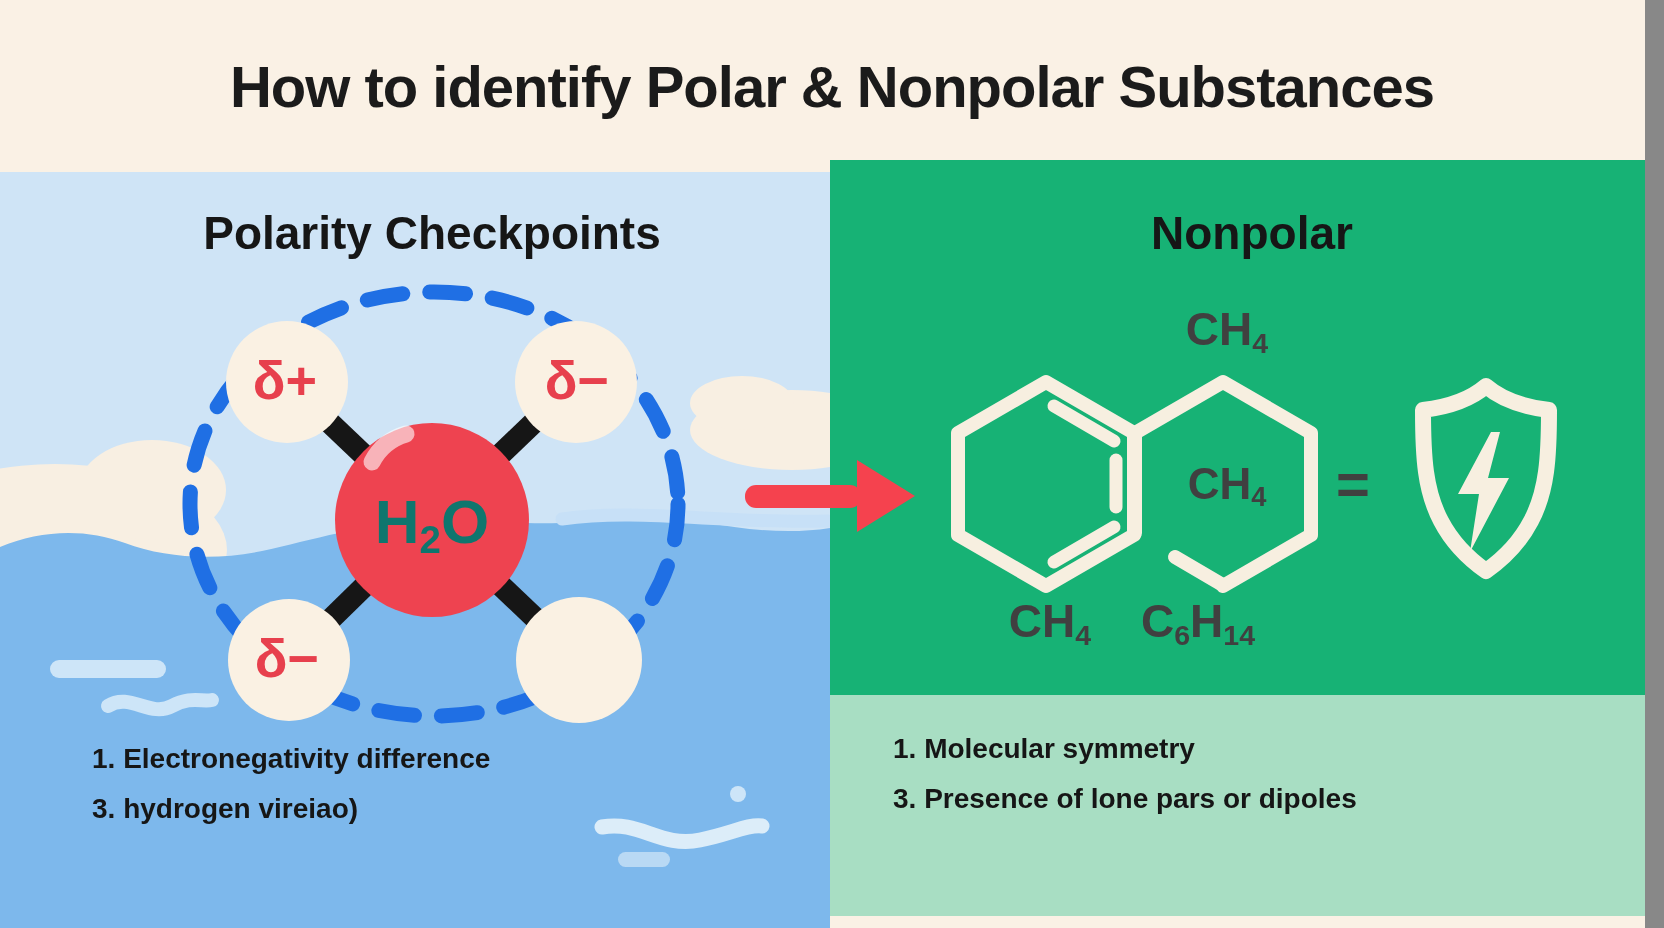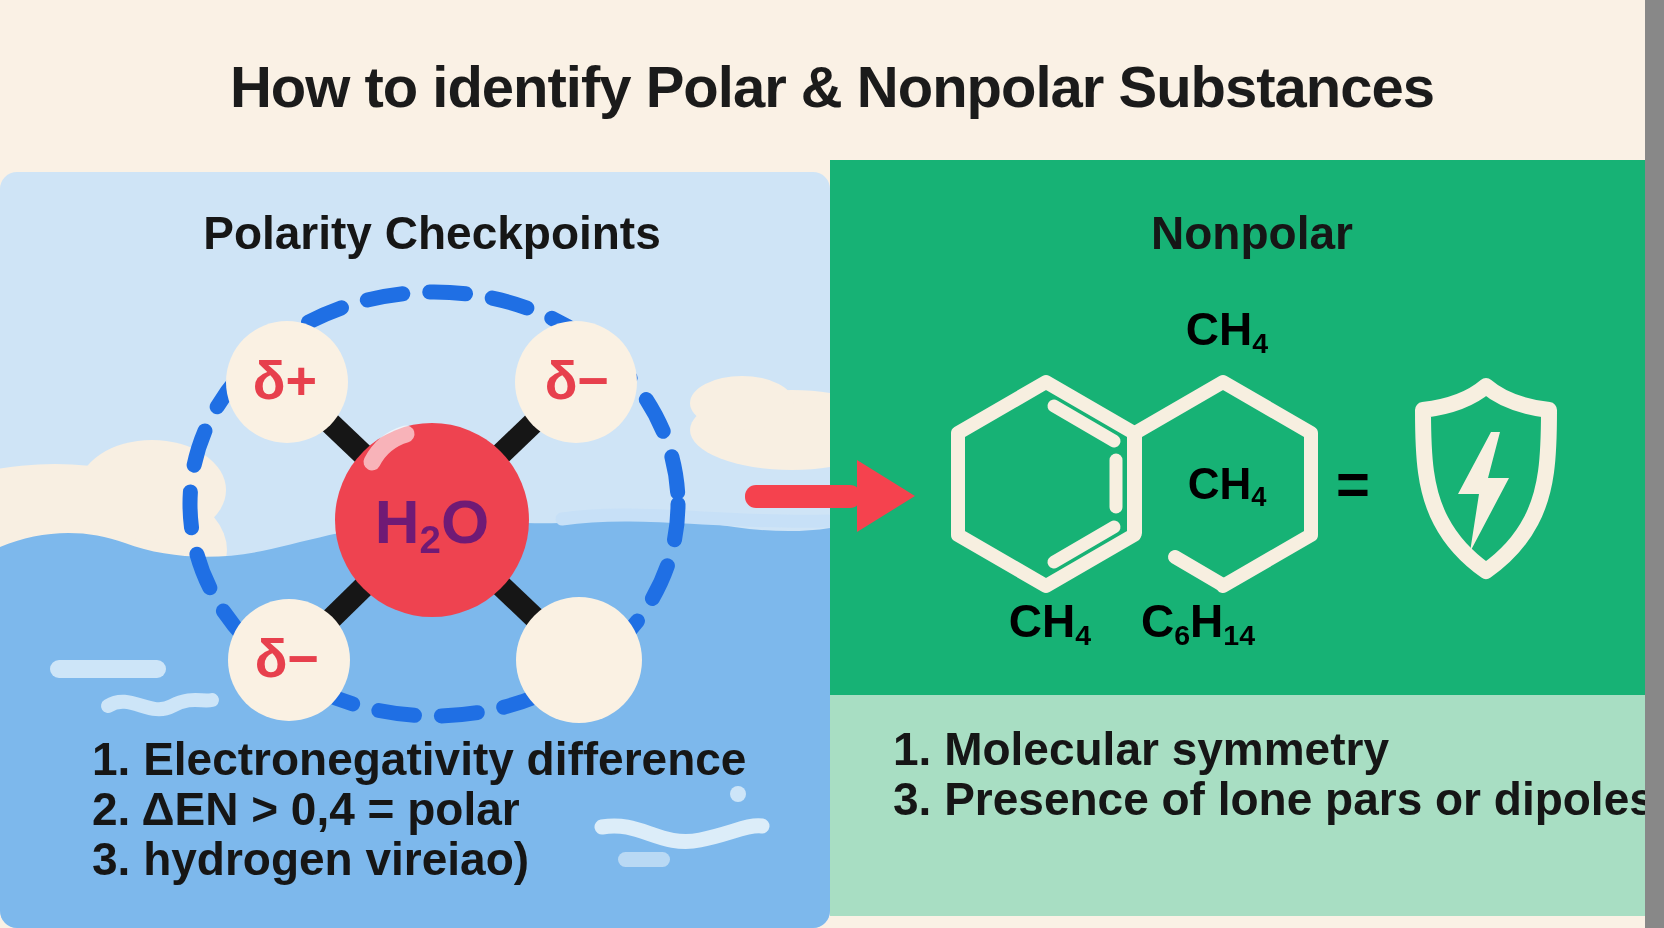--- a/index.html
+++ b/index.html
@@ -4,34 +4,34 @@
 <style>
   html,body{margin:0;padding:0;background:#888;}
   .stage{position:relative;width:1645px;height:928px;overflow:hidden;
          font-family:"Liberation Sans", sans-serif;background:#faf1e5;}
   .abs{position:absolute;}
   
   .header{left:0;top:0;width:1664px;height:172px;background:#faf1e5;
           display:flex;align-items:center;justify-content:center;}
   .title{font-size:58px;font-weight:800;color:#1b1b1b;letter-spacing:-1px;white-space:nowrap;}
   
-  .left-panel{left:0;top:172px;width:830px;height:756px;background:#cfe4f6;overflow:hidden;border-radius:17px;}
+  .left-panel{left:0;top:172px;width:830px;height:756px;background:#cfe4f6;overflow:hidden;}
   .right-panel{left:830px;top:160px;width:834px;height:756px;background:#17b275;overflow:hidden;padding-left:29px;}
   .right-lower{left:0;top:535px;width:834px;height:221px;background:#a8dec3;}
   .panel-svg{left:0;top:0;}
   .panel-heading{font-size:46px;font-weight:800;color:#161616;white-space:nowrap;
                  transform:translateX(-50%);}
   
-  .checklist{font-size:46px;font-weight:700;color:#161616;}
+  .checklist{font-size:28px;font-weight:700;color:#161616;}
   .checklist div{height:50px;line-height:50px;white-space:nowrap;}
   
   .center-label{transform:translate(-50%,-50%);white-space:nowrap;}
-  .h2o-text{font-size:62px;font-weight:800;color:#701a75;}
+  .h2o-text{font-size:62px;font-weight:800;color:#0f766e;}
   .delta-text{font-size:54px;font-weight:800;color:#e7404d;}
-  .cream-text{color:#000000;font-weight:800;}
+  .cream-text{color:#404040;font-weight:800;}
   .fs46{font-size:46px;} .fs44{font-size:44px;} .fs58{font-size:58px;}
   sub.s{font-size:0.62em;vertical-align:-0.28em;font-weight:800;}
 </style>
 </head>
 <body>
 
 <div class="stage">
 
   <div class="abs header">
     <div class="title">How to identify Polar &amp; Nonpolar Substances</div>
@@ -84,21 +84,20 @@
 
     <div class="abs panel-heading" style="left:432px;top:34px;">Polarity Checkpoints</div>
 
     <div class="abs center-label h2o-text" style="left:432px;top:352px;"><span>H</span><sub class="s">2</sub><span>O</span></div>
     <div class="abs center-label delta-text" style="left:285px;top:208px;">δ+</div>
     <div class="abs center-label delta-text" style="left:577px;top:208px;">δ−</div>
     <div class="abs center-label delta-text" style="left:287px;top:486px;">δ−</div>
 
     <div class="abs checklist" style="left:92px;top:562px;">
       <div>1. Electronegativity difference</div>
-      <div>2.  ΔEN &gt; 0,4 = polar</div>
       <div>3. hydrogen vireiao)</div>
     </div>
   </div>
 
   <div class="abs right-panel">
     <div class="abs right-lower"></div>
 
     <svg class="abs panel-svg" width="834" height="756" viewBox="0 0 834 756">
       <g stroke="#f7efe0" stroke-width="14" fill="none" stroke-linejoin="round" stroke-linecap="round">
 

